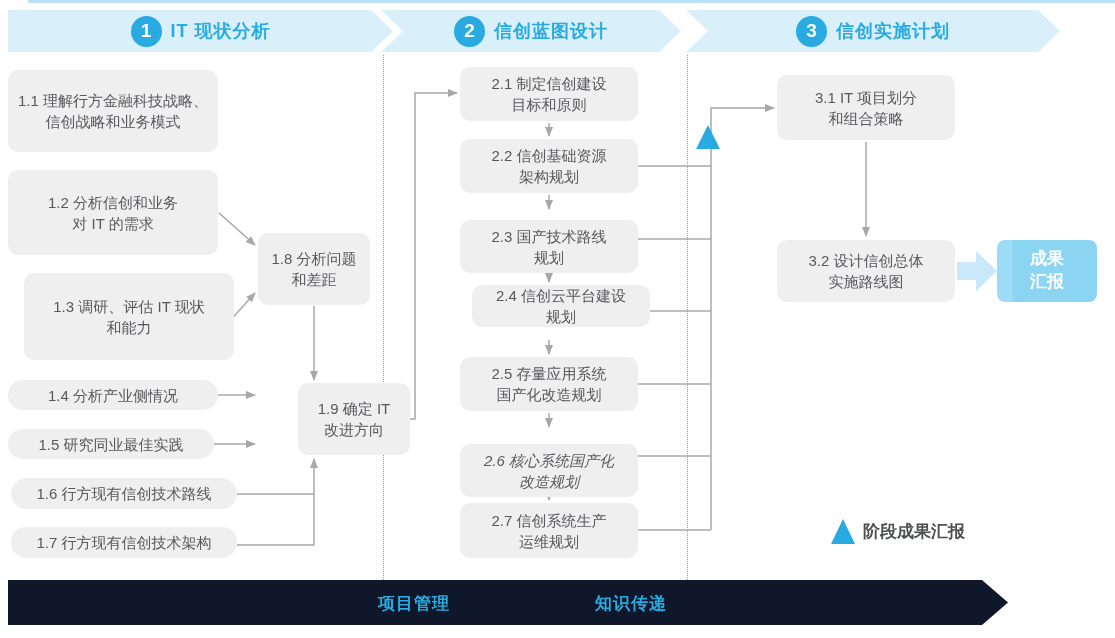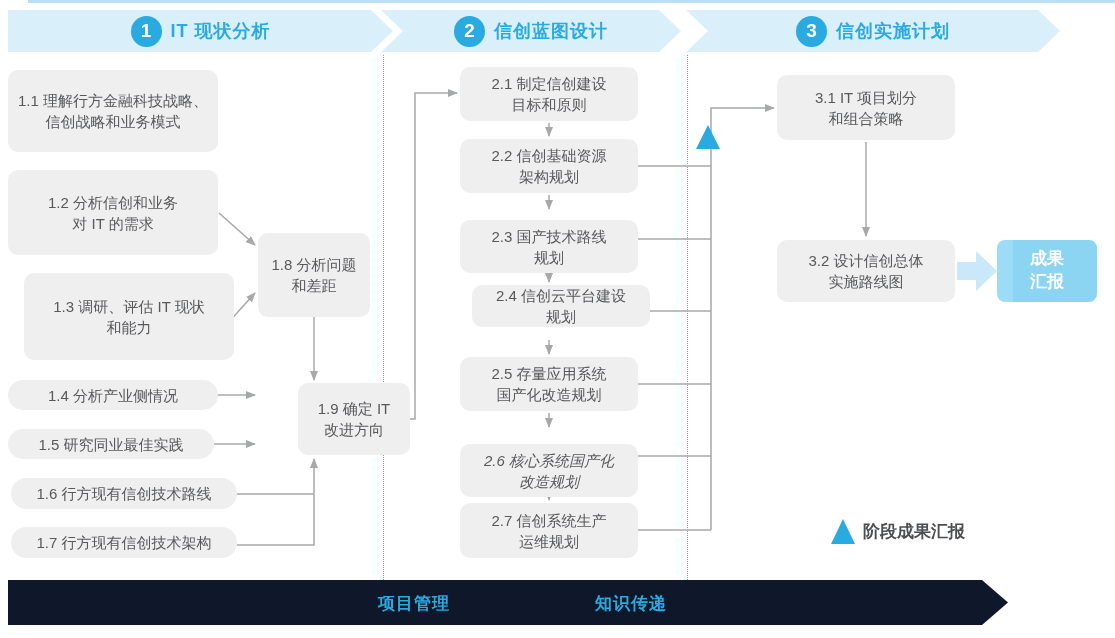--- a/index.html
+++ b/index.html
@@ -32,21 +32,21 @@
        font-size:15px;line-height:1.4;white-space:pre-line;z-index:2;}
   .pill{border-radius:17px;}
 
   .b11{left:8px;  top:70px;  width:210px;height:82px;}
   .b12{left:8px;  top:170px; width:210px;height:85px;}
   .b13{left:8px;  top:273px; width:210px;height:87px;margin-left:16px;}
   .b14{left:8px;  top:380px; width:210px;height:30px;}
   .b15{left:8px;  top:429px; width:206px;height:30px;}
   .b16{left:11px; top:478px; width:226px;height:31px;}
   .b17{left:11px; top:527px; width:226px;height:31px;}
-  .b18{left:258px;top:233px; width:112px;height:84px;}
+  .b18{left:258px;top:233px; width:112px;height:72px;}
   .b19{left:258px;top:383px; width:112px;height:72px;margin-left:40px;}
 
   .b21{left:460px;top:67px;  width:178px;height:54px;}
   .b22{left:460px;top:139px; width:178px;height:54px;}
   .b23{left:460px;top:212px; width:178px;height:53px;margin-top:8px;}
   .b24{left:472px;top:285px; width:178px;height:42px;}
   .b25{left:460px;top:357px; width:178px;height:54px;}
   .b26{left:460px;top:444px; width:178px;height:53px;font-style:italic;}
   .b27{left:460px;top:503px; width:178px;height:55px;}
 

